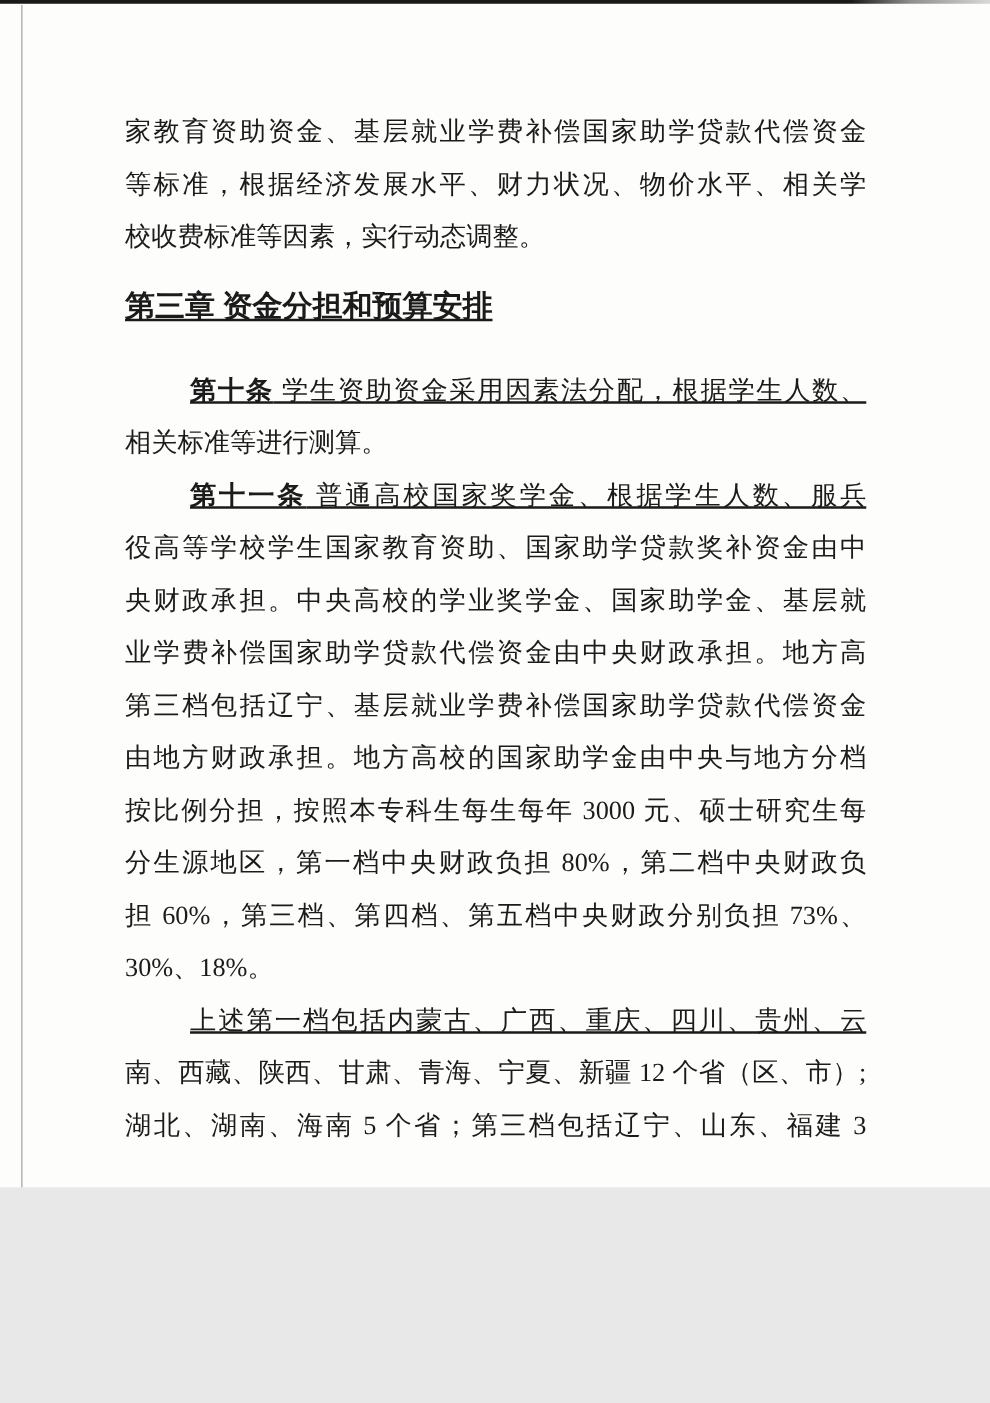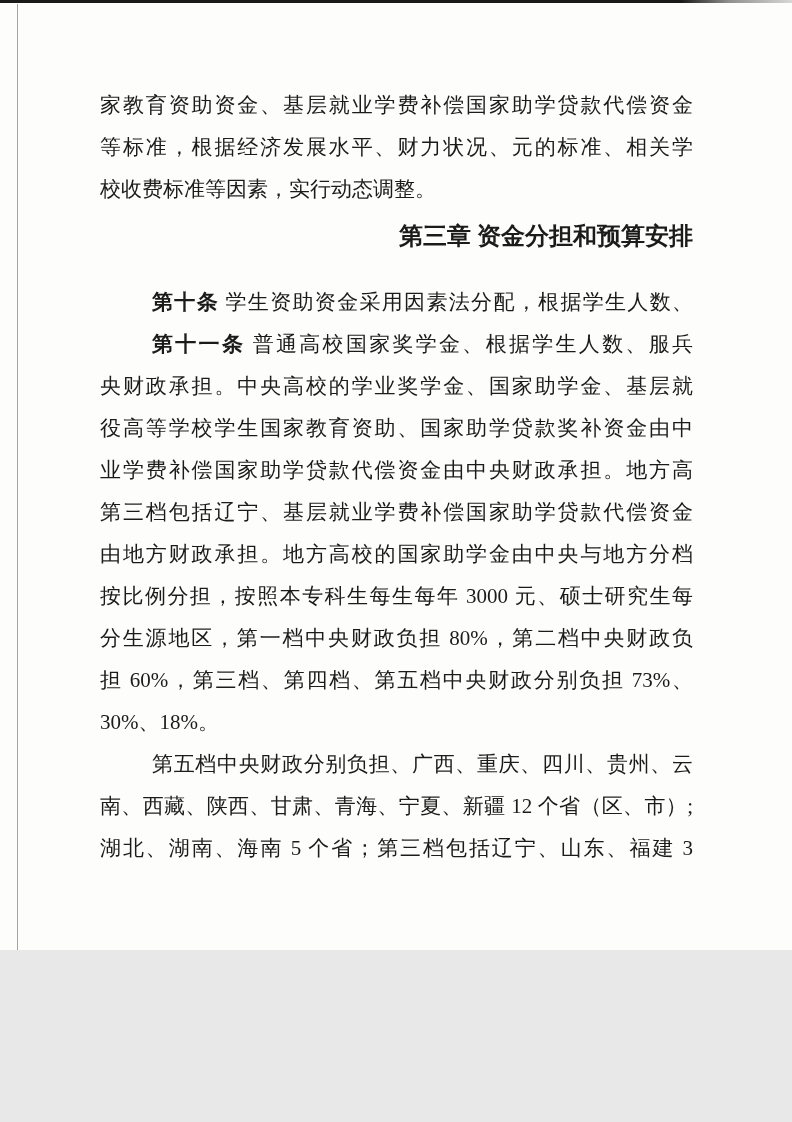--- a/index.html
+++ b/index.html
@@ -32,68 +32,70 @@
     width: 593px;
     font-size: 21px;
     line-height: 42px;
   }
   .para { margin: 0; }
   .line {
     text-align: justify;
     text-align-last: left;
   }
   .line.fill { text-align-last: justify; }
-  .line.indent { text-indent: 52px; }
+  .line.indent { text-indent: 52px; text-decoration: underline; }
   .bold { font-weight: bold; }
   .heading {
-    text-align: right;
+    text-align: left;
     font-weight: bold;
     font-size: 24px;
     line-height: 42px;
-    margin-top: 5px;
+    margin-top: 15px;
     margin-bottom: 24px;
+    text-decoration: underline;
   }
   .page-num {
     position: absolute;
     top: 1013px;
     left: 307px;
     width: 200px;
     text-align: center;
     font-size: 21px;
     line-height: 24px;
   }
 </style>
 </head>
 <body>
 
 <div class="page">
   <div class="edge-top"></div>
   <div class="edge-left"></div>
   <div class="doc-body" id="doc-body">
       <div class="para">
         <div class="line fill"><span>家教育资助资金、基层就业学费补偿国家助学贷款代偿资金</span></div>
-        <div class="line fill"><span>等标准，根据经济发展水平、财力状况、元的标准、相关学</span></div>
+        <div class="line fill"><span>等标准，根据经济发展水平、财力状况、物价水平、相关学</span></div>
         <div class="line"><span>校收费标准等因素，实行动态调整。</span></div>
       </div>
       <div class="heading">第三章 资金分担和预算安排</div>
       <div class="para">
         <div class="line fill indent"><span class="bold">第十条</span><span> 学生资助资金采用因素法分配，根据学生人数、</span></div>
+        <div class="line"><span>相关标准等进行测算。</span></div>
       </div>
       <div class="para">
         <div class="line fill indent"><span class="bold">第十一条</span><span> 普通高校国家奖学金、根据学生人数、服兵</span></div>
+        <div class="line fill"><span>役高等学校学生国家教育资助、国家助学贷款奖补资金由中</span></div>
         <div class="line fill"><span>央财政承担。中央高校的学业奖学金、国家助学金、基层就</span></div>
-        <div class="line fill"><span>役高等学校学生国家教育资助、国家助学贷款奖补资金由中</span></div>
         <div class="line fill"><span>业学费补偿国家助学贷款代偿资金由中央财政承担。地方高</span></div>
         <div class="line fill"><span>第三档包括辽宁、基层就业学费补偿国家助学贷款代偿资金</span></div>
         <div class="line fill"><span>由地方财政承担。地方高校的国家助学金由中央与地方分档</span></div>
         <div class="line fill"><span>按比例分担，按照本专科生每生每年 3000 元、硕士研究生每</span></div>
         <div class="line fill"><span>分生源地区，第一档中央财政负担 80%，第二档中央财政负</span></div>
         <div class="line fill"><span>担 60%，第三档、第四档、第五档中央财政分别负担 73%、</span></div>
         <div class="line"><span>30%、18%。</span></div>
       </div>
       <div class="para">
-        <div class="line fill indent"><span>第五档中央财政分别负担、广西、重庆、四川、贵州、云</span></div>
+        <div class="line fill indent"><span>上述第一档包括内蒙古、广西、重庆、四川、贵州、云</span></div>
         <div class="line fill"><span>南、西藏、陕西、甘肃、青海、宁夏、新疆 12 个省（区、市）;</span></div>
         <div class="line fill"><span>湖北、湖南、海南 5 个省；第三档包括辽宁、山东、福建 3</span></div>
       </div>
     </div>
   <div class="page-num">6</div>
 </div>
 
 </body></html>

